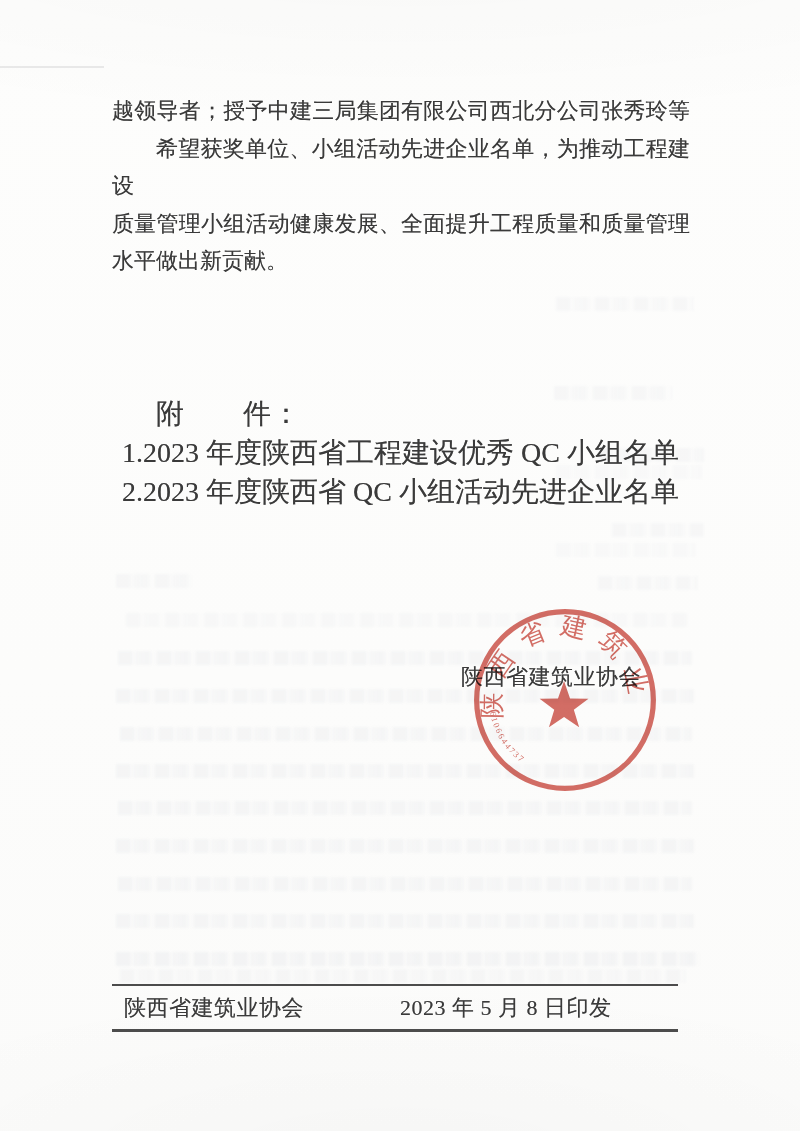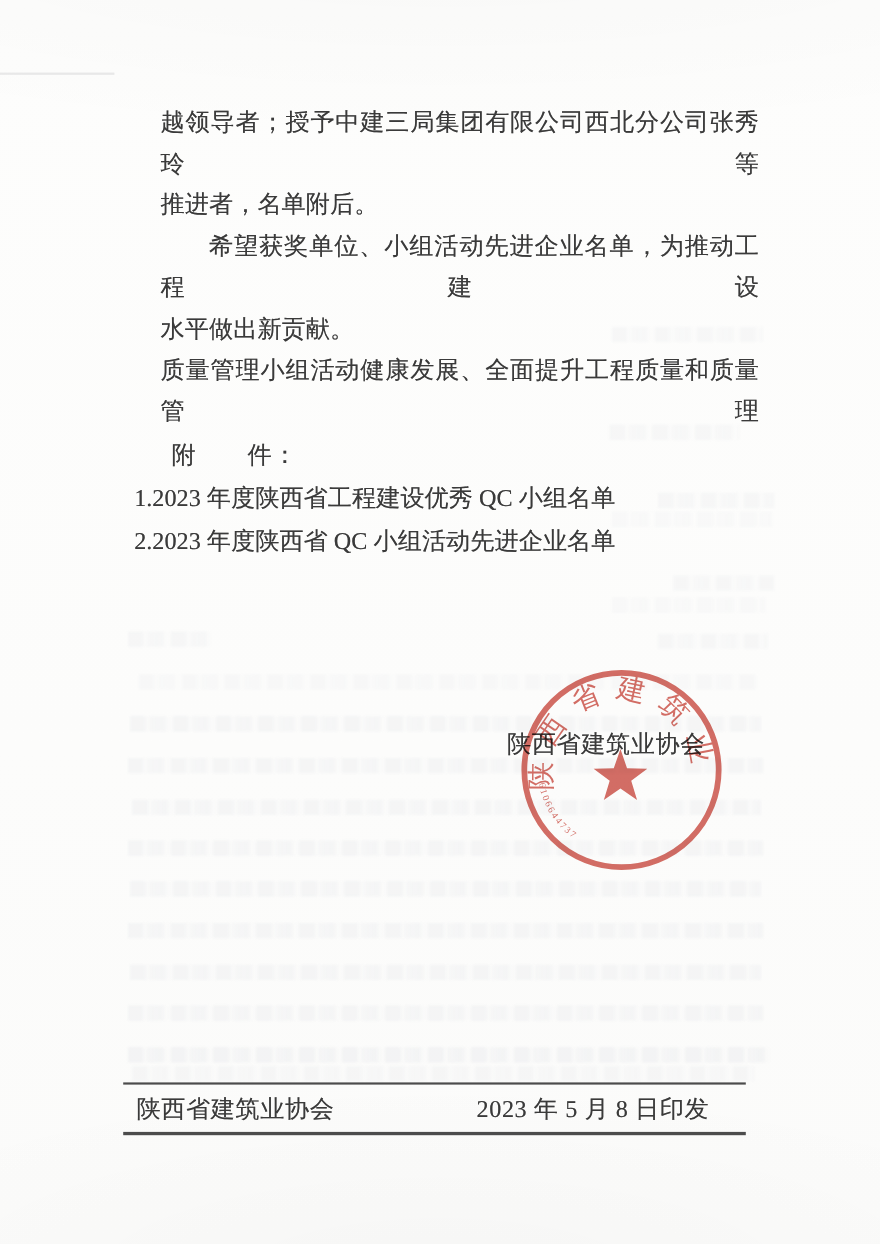--- a/index.html
+++ b/index.html
@@ -27,47 +27,47 @@
       rgba(150,158,178,0.02) 16px, rgba(150,158,178,0.09) 19px,
       rgba(150,158,178,0.11) 31px, rgba(150,158,178,0.02) 35px,
       rgba(150,158,178,0.02) 39px);
     filter:blur(1px);
   }
   .bodytext{
     position:absolute;left:112px;top:92px;width:578px;z-index:2;
     font-size:22px;line-height:37.6px;
     text-shadow:0 0 0.6px rgba(58,58,58,0.55);
   }
-  .bline{display:block;margin-left:34px;}
+  .bline{display:block;}
   .bline.fill{text-align:justify;text-align-last:justify;}
   .bline.indent{text-indent:44px;}
   .attachment{
     position:absolute;left:112px;top:394px;width:586px;z-index:2;
-    font-size:22px;line-height:39.2px;
+    font-size:28px;line-height:39.2px;
     text-shadow:0 0 0.6px rgba(58,58,58,0.55);
   }
   .att-heading{text-indent:44px;letter-spacing:1px;}
   .att-items{margin-left:10px;}
   .signature{
     position:absolute;z-index:2;font-size:22px;
     text-shadow:0 0 0.6px rgba(58,58,58,0.55);
   }
   .sig-org{left:461px;top:662px;letter-spacing:0.5px;}
   .sig-date{left:462px;top:701px;letter-spacing:1px;}
   .seal{
     position:absolute;left:470px;top:605px;width:190px;height:190px;z-index:3;
     opacity:0.78;mix-blend-mode:multiply;
   }
   .footer-rule{position:absolute;left:112px;width:566px;background:#4c4c4c;z-index:2;}
   .footer-text{
     position:absolute;top:993px;font-size:22px;z-index:2;
     text-shadow:0 0 0.6px rgba(58,58,58,0.5);letter-spacing:0.5px;
   }
   .footer-left{left:124px;}
-  .footer-right{left:400px;width:278px;text-align:center;}
+  .footer-right{left:400px;width:278px;text-align:left;}
 </style>
 </head>
 <body>
 
 <div class="page">
 
   <div class="scratch" style="top:66px;left:0;width:104px;height:2px;"></div>
   <div class="ghost" style="top:297px;left:556px;width:138px;opacity:.45;"></div>
   <div class="ghost" style="top:386px;left:554px;width:118px;opacity:.5;"></div>
   <div class="ghost" style="top:448px;left:598px;width:106px;opacity:.5;"></div>
@@ -83,24 +83,23 @@
   <div class="ghost" style="top:764px;left:116px;width:578px;opacity:.6;"></div>
   <div class="ghost" style="top:801px;left:118px;width:574px;opacity:.6;"></div>
   <div class="ghost" style="top:839px;left:116px;width:578px;opacity:.6;"></div>
   <div class="ghost" style="top:877px;left:118px;width:574px;opacity:.6;"></div>
   <div class="ghost" style="top:914px;left:116px;width:578px;opacity:.6;"></div>
   <div class="ghost" style="top:952px;left:116px;width:584px;opacity:.7;"></div>
   <div class="ghost" style="top:969px;left:120px;width:566px;opacity:.45;"></div>
 
   <div class="bodytext">
     <span class="bline fill">越领导者；授予中建三局集团有限公司西北分公司张秀玲等</span>
-    <span class="bline">推进者，名单附后。</span>
     <span class="bline fill indent">希望获奖单位、小组活动先进企业名单，为推动工程建设</span>
+    <span class="bline fill">质量管理小组活动健康发展、全面提升工程质量和质量管理</span>
     <span class="bline">水平做出新贡献。</span>
-    <span class="bline fill">质量管理小组活动健康发展、全面提升工程质量和质量管理</span>
   </div>
 
   <div class="attachment">
     <div class="att-heading">附　　件：</div>
     <div class="att-items">
       <div>1.2023 年度陕西省工程建设优秀 QC 小组名单</div>
       <div>2.2023 年度陕西省 QC 小组活动先进企业名单</div>
     </div>
   </div>
 

